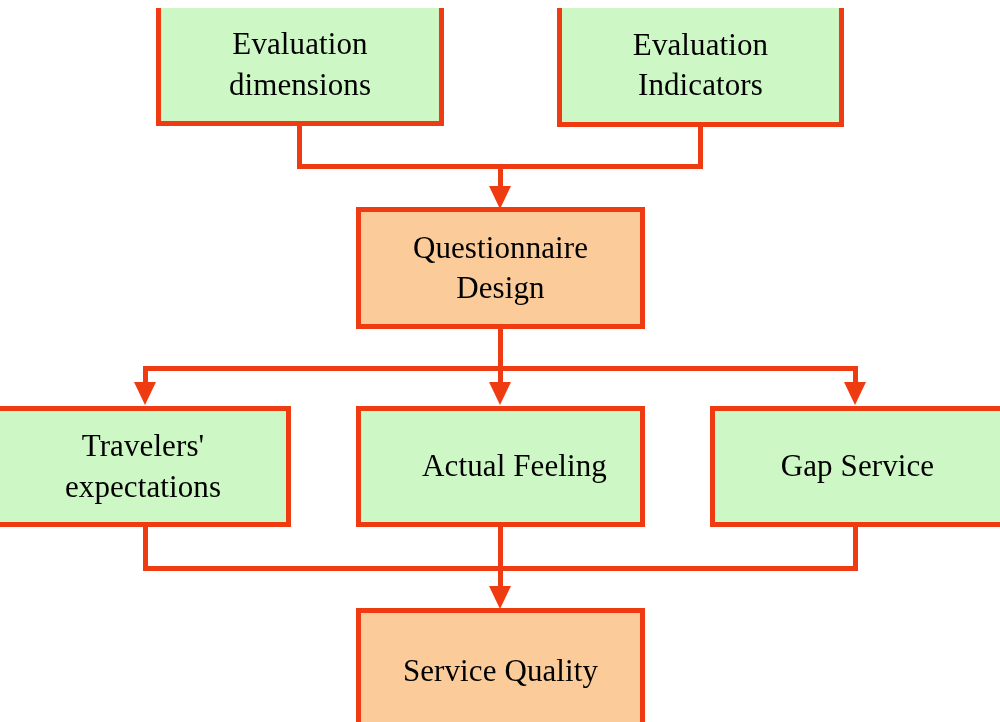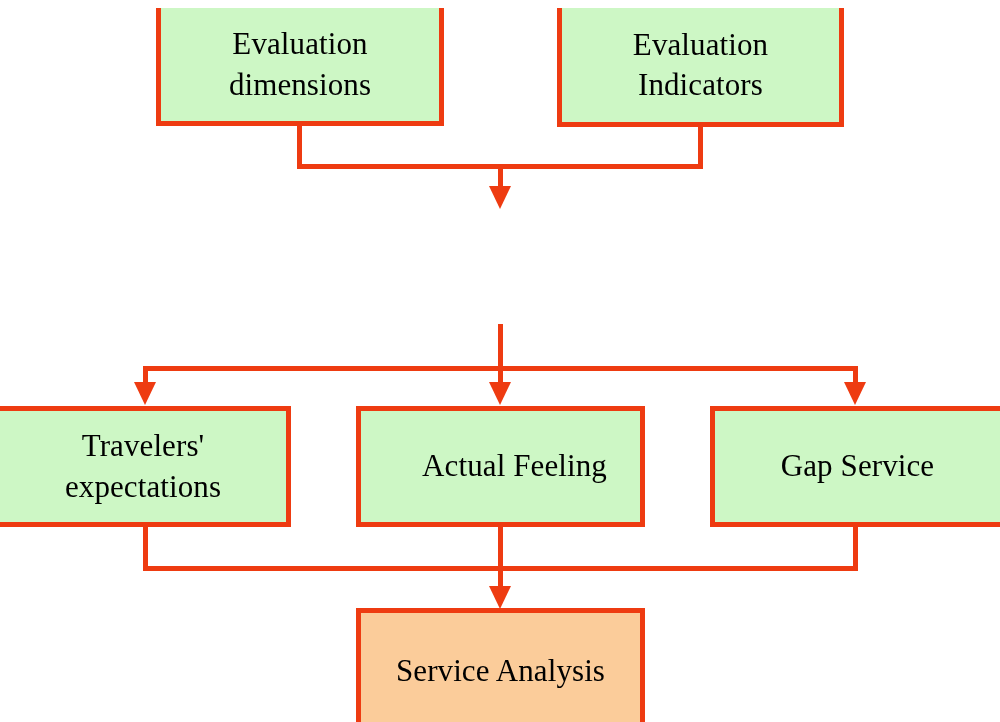--- a/index.html
+++ b/index.html
@@ -107,31 +107,35 @@
   <div class="node green" id="node-eval-dimensions">
     <span class="label">Evaluation
 dimensions</span>
   </div>
 
   <div class="node green" id="node-eval-indicators">
     <span class="label">Evaluation
 Indicators</span>
   </div>
 
+  <div class="node peach" id="node-questionnaire">
+    <span class="label">Questionnaire
+Design</span>
+  </div>
 
   <div class="node green" id="node-travelers">
     <span class="label">Travelers'
 expectations</span>
   </div>
 
   <div class="node green" id="node-actual-feeling">
     <span class="label">Actual Feeling</span>
   </div>
 
   <div class="node green" id="node-gap-analysis">
     <span class="label">Gap Service</span>
   </div>
 
   <div class="node peach" id="node-service-quality">
-    <span class="label">Service Analysis</span>
+    <span class="label">Service Quality</span>
   </div>
 
 </div>
 
 </body></html>

